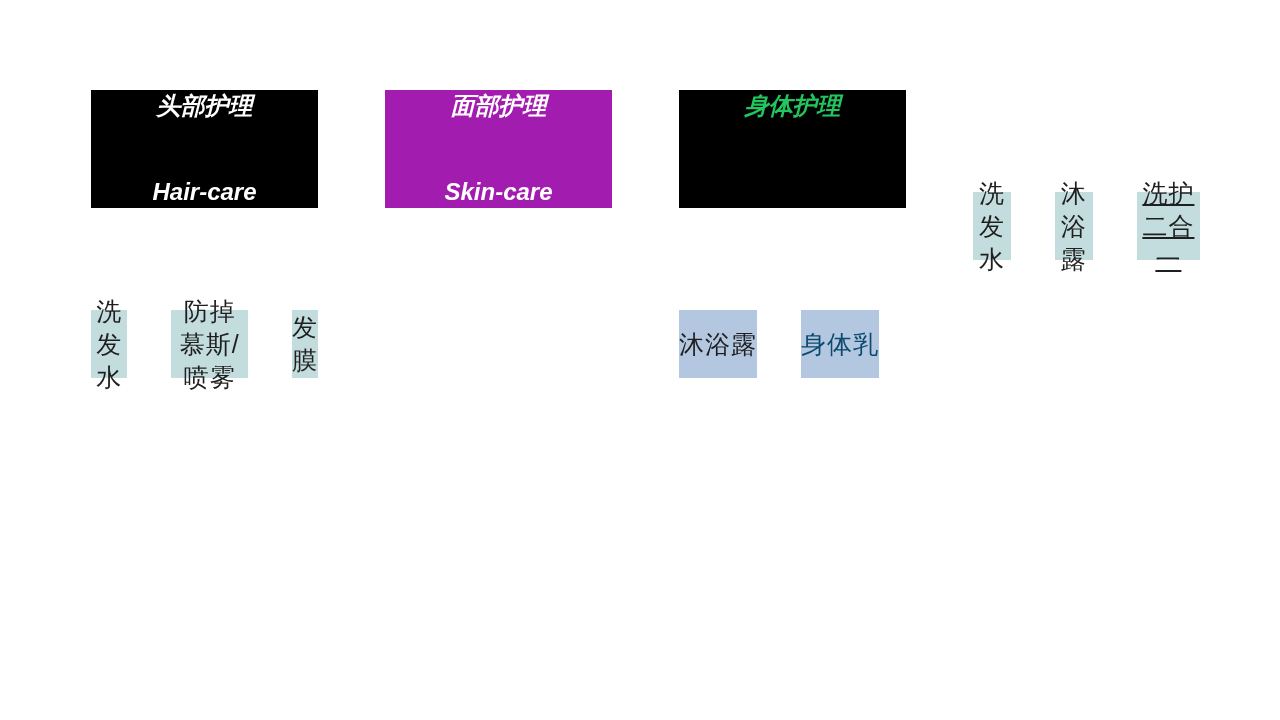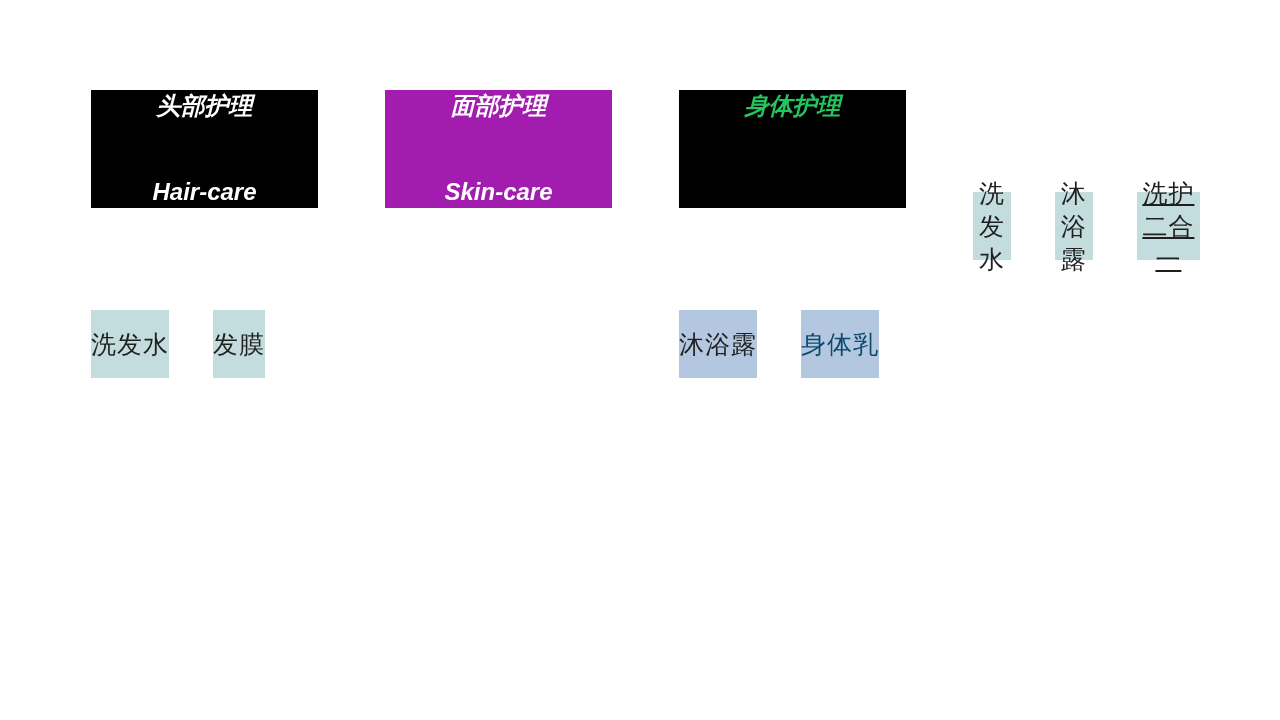--- a/index.html
+++ b/index.html
@@ -63,20 +63,21 @@
   <div class="columns" id="columns-root">
   <div class="column">
     <div class="header" style="background: rgb(0, 0, 0); color: rgb(255, 255, 255);">
       <div>头部护理</div>
       <div>Hair-care</div>
     </div>
     <div class="items">
   <div class="item" style="background: rgb(195, 220, 222); color: rgb(31, 31, 31);">洗发水</div>
 
 
+  <div class="item" style="background: rgb(195, 220, 222); color: rgb(31, 31, 31);">防掉慕斯/喷雾</div>
 
   <div class="item" style="background: rgb(195, 220, 222); color: rgb(31, 31, 31); text-align: right;">发膜</div>
 </div>
   </div>
 
   <div class="column">
     <div class="header" style="background: #a21caf; color: rgb(255, 255, 255);">
       <div>面部护理</div>
       <div>Skin-care</div>
     </div>

